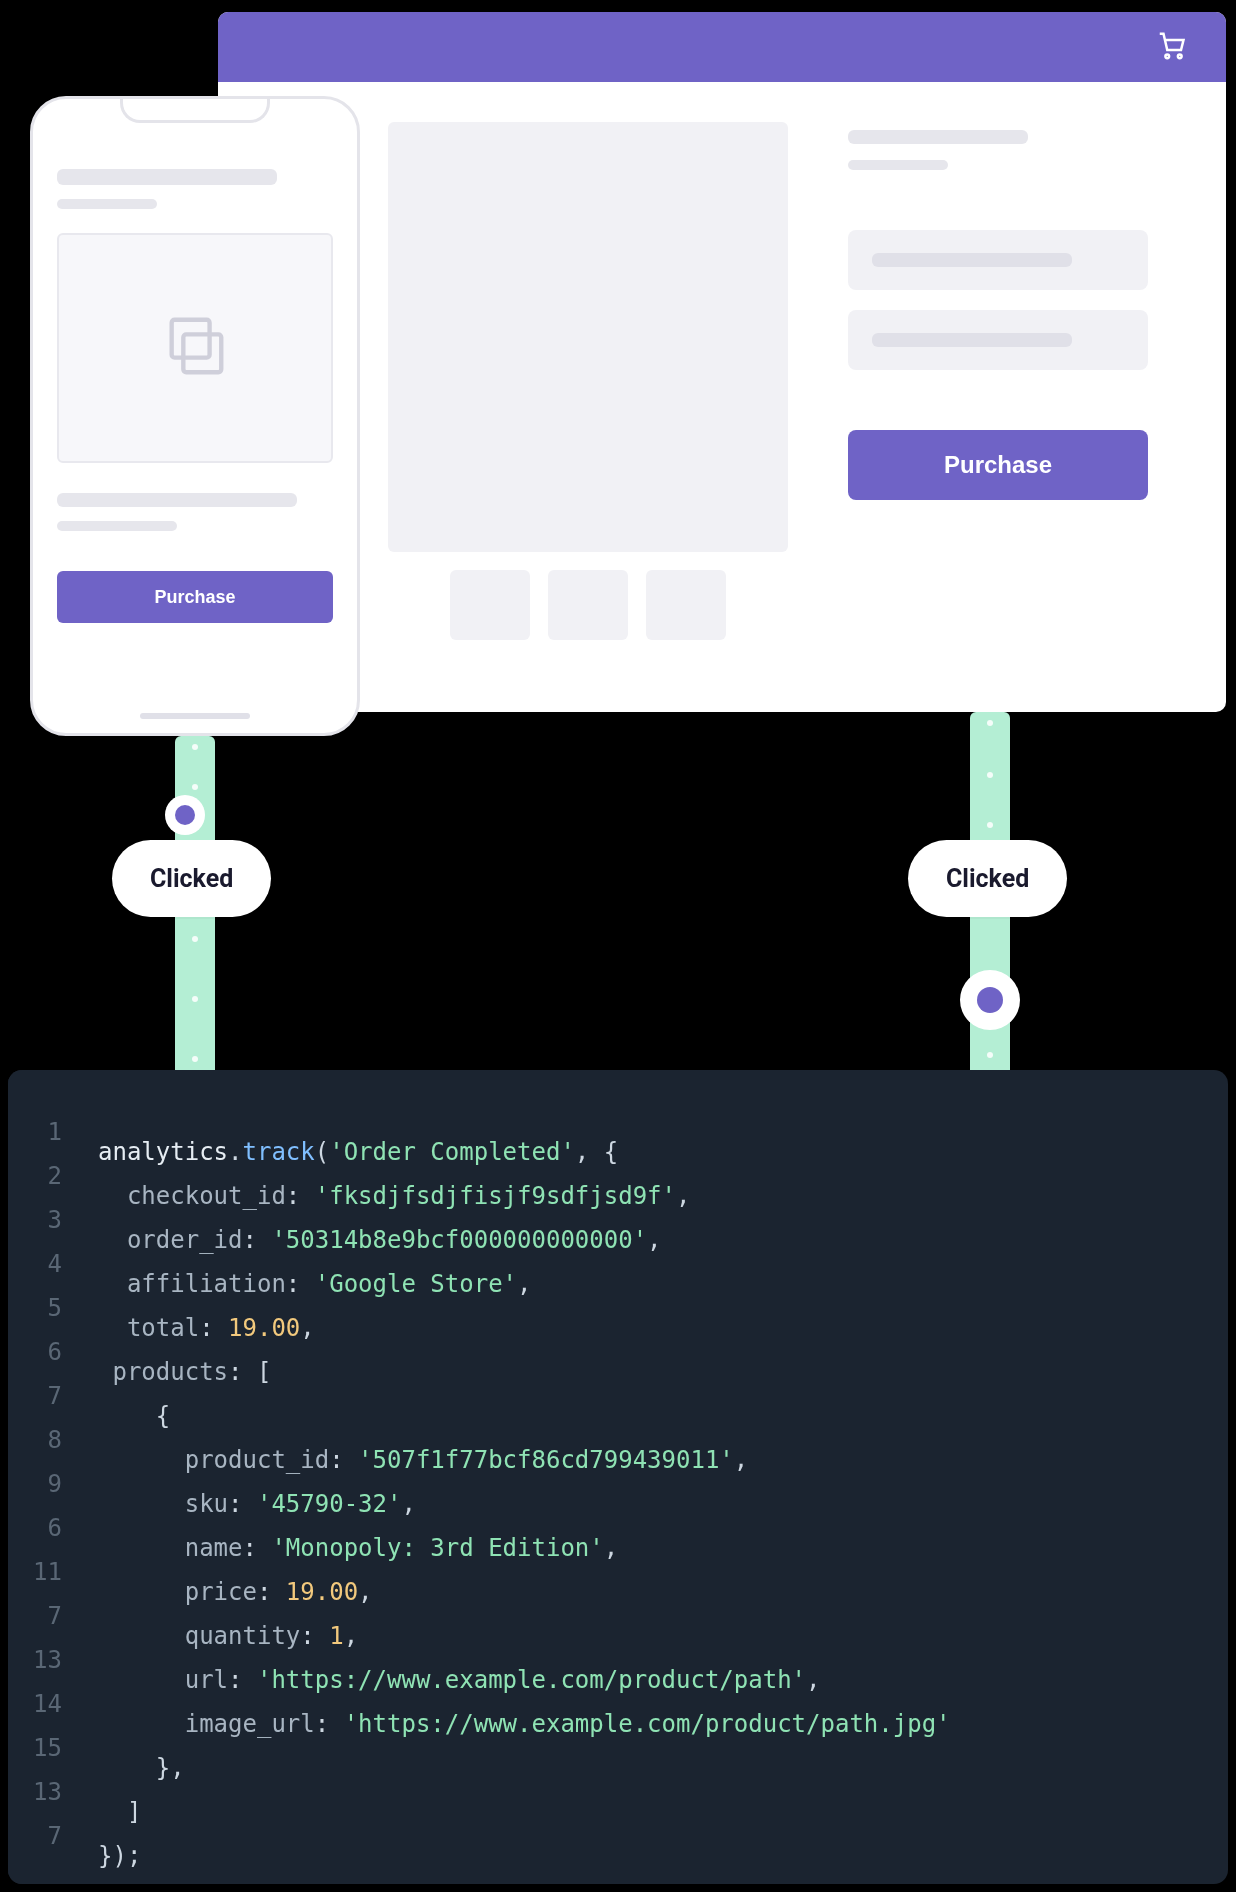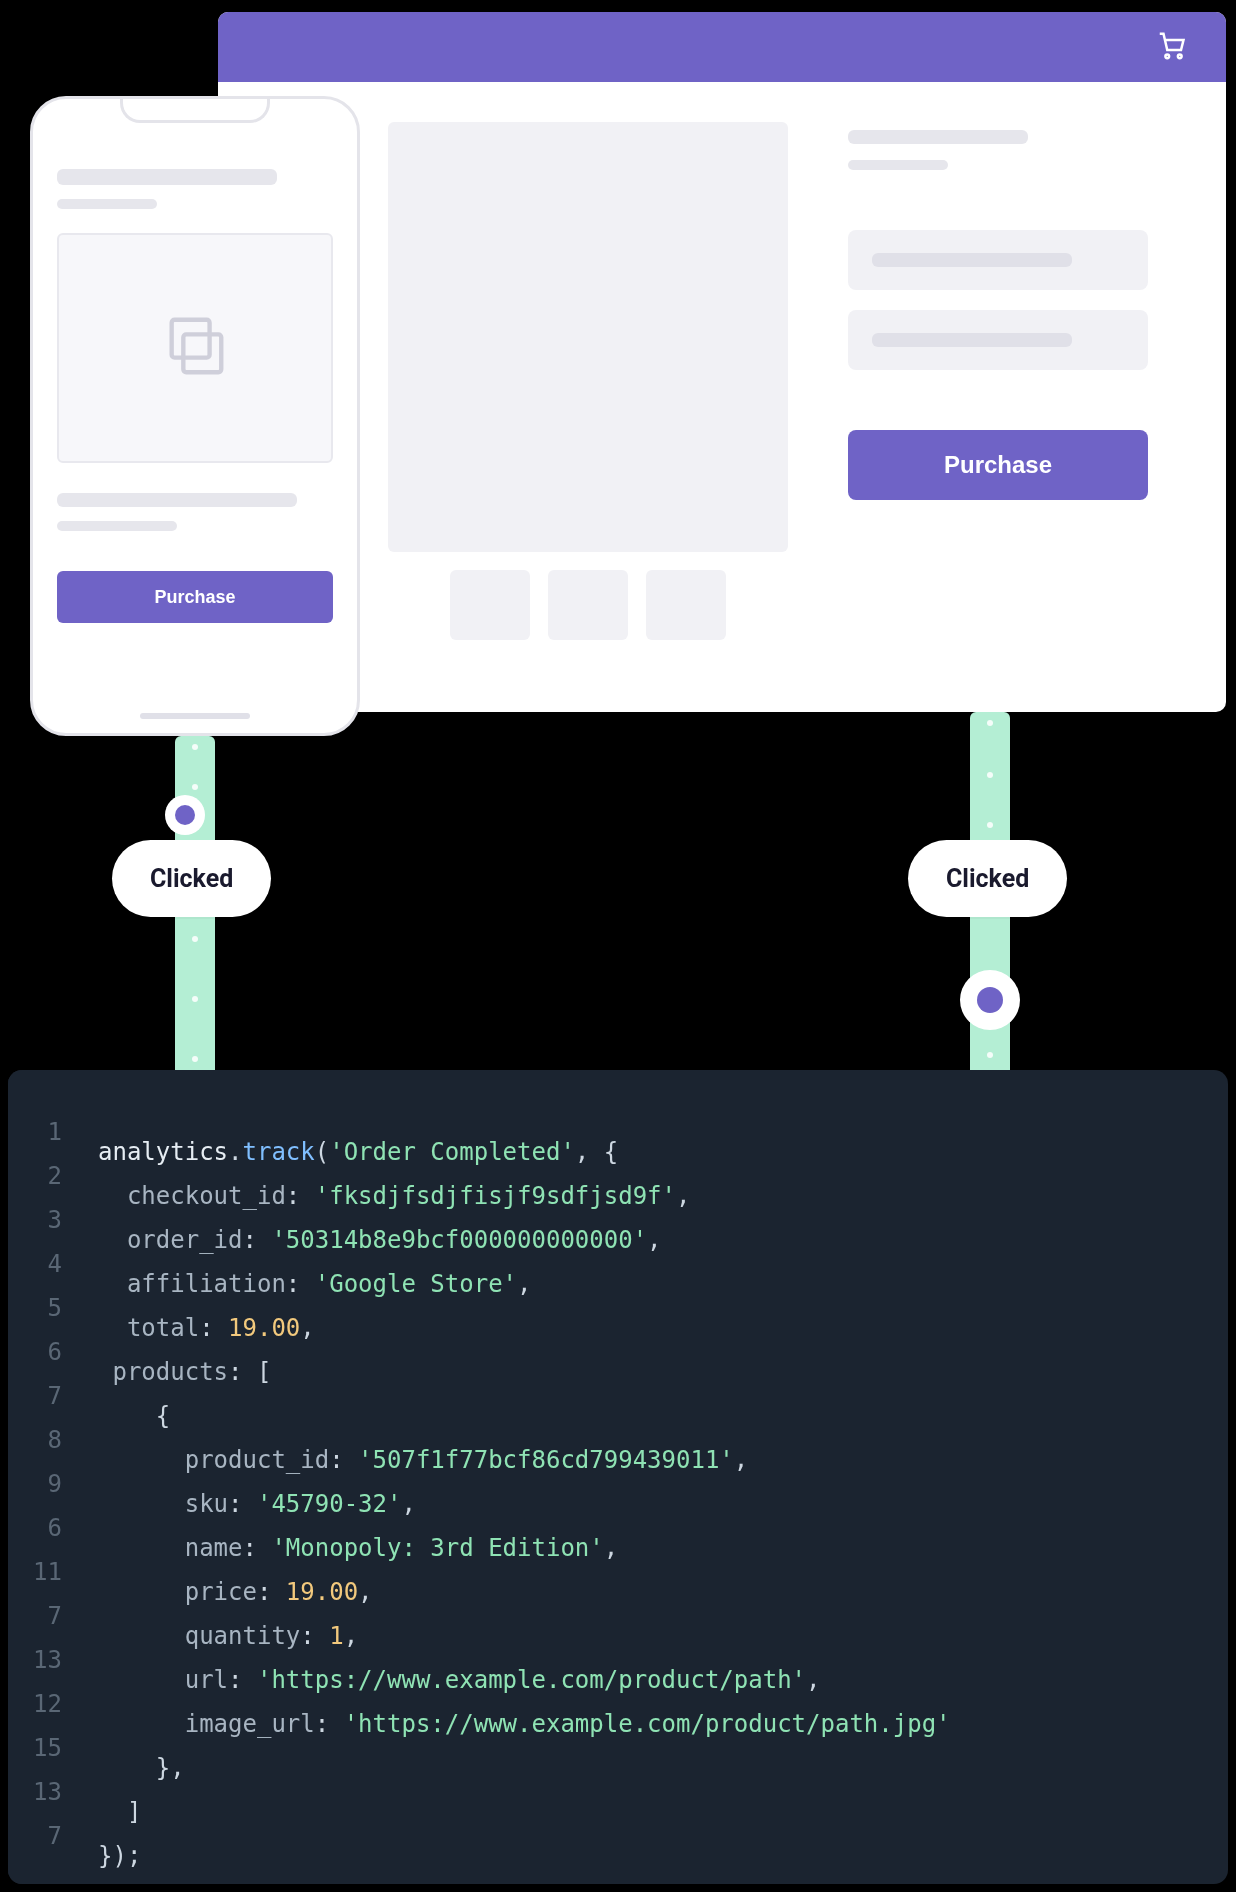--- a/index.html
+++ b/index.html
@@ -306,21 +306,21 @@
       <div>4</div>
       <div>5</div>
       <div>6</div>
       <div>7</div>
       <div>8</div>
       <div>9</div>
       <div>6</div>
       <div>11</div>
       <div>7</div>
       <div>13</div>
-      <div>12</div>
+      <div>14</div>
       <div>15</div>
       <div>13</div>
       <div>7</div>
     </div>
   <div class="code" id="code"><span class="tok-obj">analytics</span><span class="tok-punc">.</span><span class="tok-fn">track</span><span class="tok-punc">(</span><span class="tok-str">'Order Completed'</span><span class="tok-punc">, {</span>
   <span class="tok-key">checkout_id</span><span class="tok-punc">: </span><span class="tok-str">'fksdjfsdjfisjf9sdfjsd9f'</span><span class="tok-punc">,</span>
   <span class="tok-key">order_id</span><span class="tok-punc">: </span><span class="tok-str">'50314b8e9bcf000000000000'</span><span class="tok-punc">,</span>
   <span class="tok-key">affiliation</span><span class="tok-punc">: </span><span class="tok-str">'Google Store'</span><span class="tok-punc">,</span>
   <span class="tok-key">total</span><span class="tok-punc">: </span><span class="tok-num">19.00</span><span class="tok-punc">,</span>
  <span class="tok-key">products</span><span class="tok-punc">: [</span>

